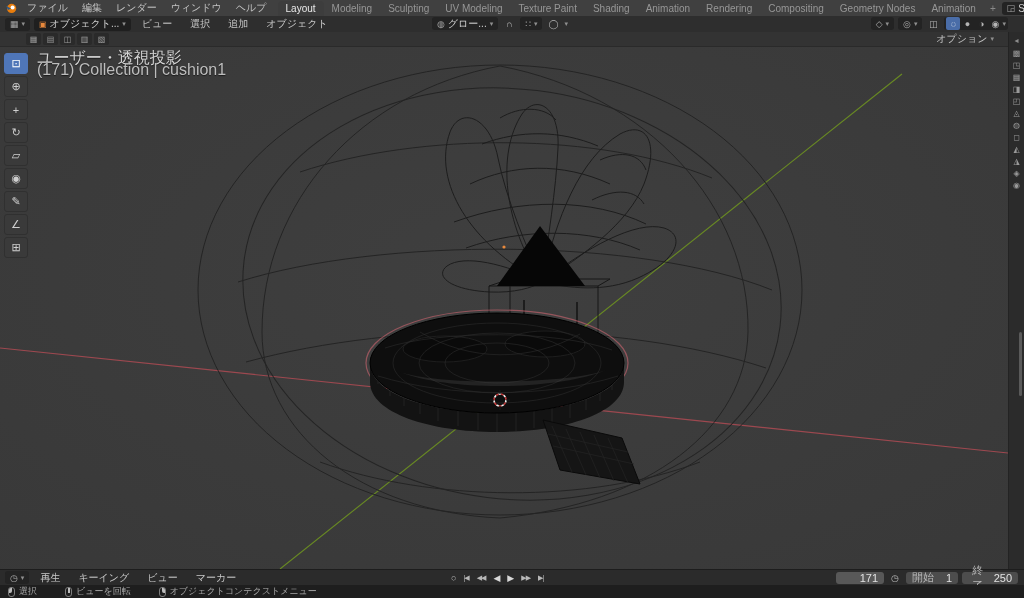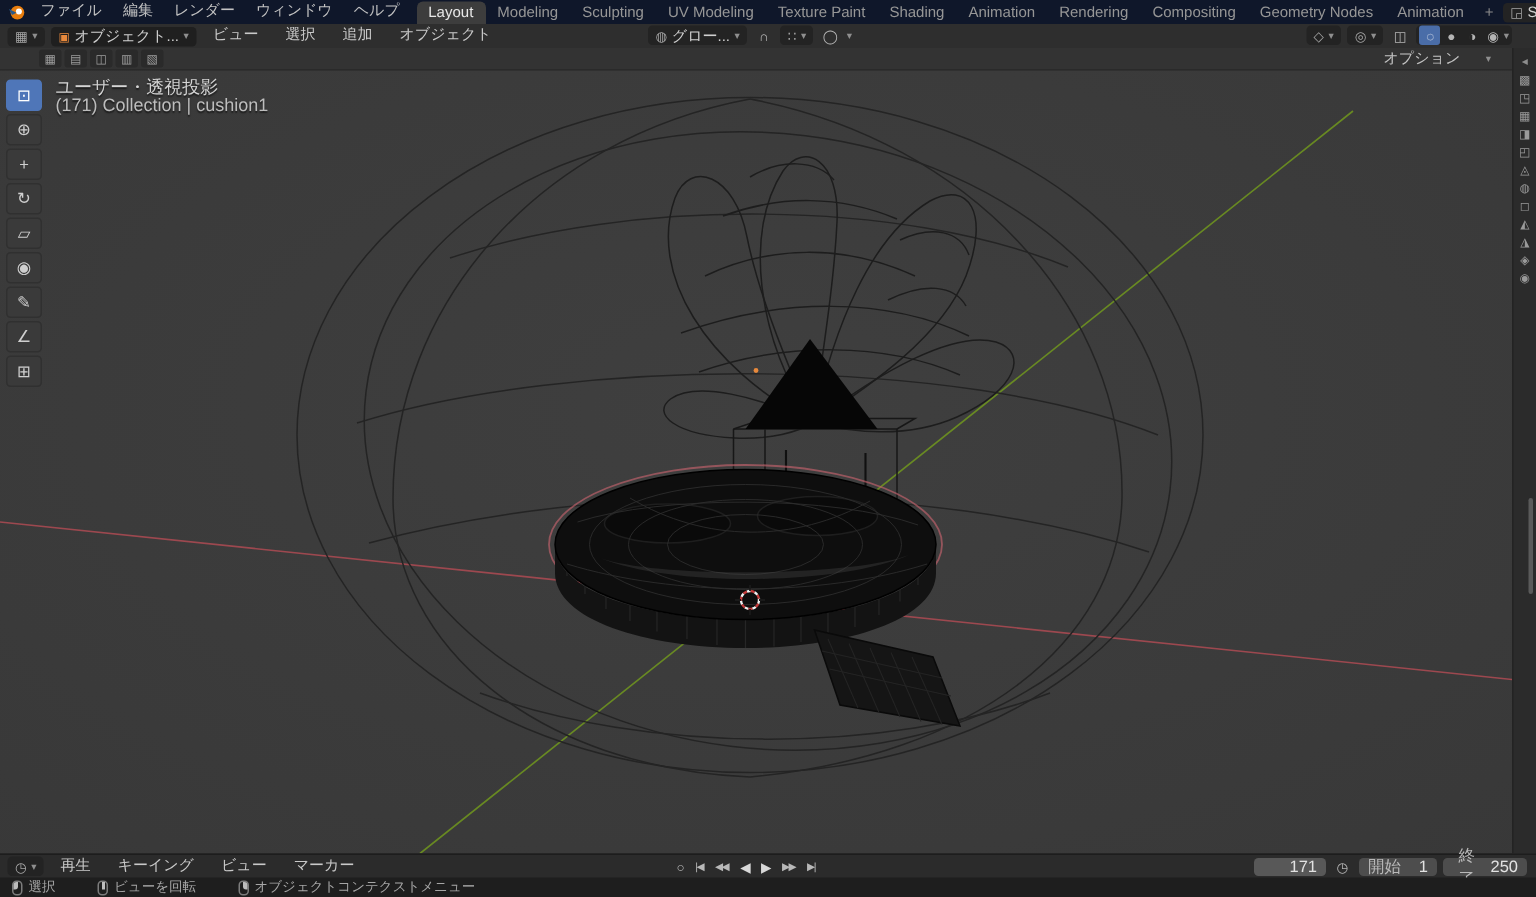--- a/index.html
+++ b/index.html
@@ -2,21 +2,21 @@
 <html><head>
 <meta charset="utf-8">
 <style>
   * { box-sizing: border-box; margin: 0; padding: 0; }
   html,body { width:1024px; height:598px; overflow:hidden; }
   body { font-family:"Liberation Sans", sans-serif; background:#1b1b1b; color:#c9c9c9;
          -webkit-user-select:none; user-select:none; }
   .app { position:relative; width:1024px; height:598px; background:#2b2b2b; }
 
   
-  .topbar { position:absolute; top:0; left:0; right:0; height:16px; background:#0f172a;
+  .topbar { position:absolute; top:0; left:0; right:0; height:16px; background:#404040;
             display:flex; align-items:center; font-size:10px; color:#c2c2c2; z-index:6; }
   .logo { width:14px; height:14px; margin:0 3px 0 5px; display:flex; align-items:center; justify-content:center; }
   .menu-item { padding:0 7px; height:16px; line-height:16px; cursor:default; white-space:nowrap; }
   .tabs { display:flex; align-items:flex-end; height:16px; margin-left:4px; }
   .tab { padding:0 8px; height:15px; line-height:16px; font-size:10px; color:#969696;
          border-radius:4px 4px 0 0; white-space:nowrap; }
   .tab.active { background:#3d3d3d; color:#e8e8e8; }
   .tab.newtab { color:#8a8a8a; padding:0 6px; }
   .topbar-right { margin-left:auto; display:flex; align-items:center; gap:3px; padding-right:4px; }
   .chip { display:inline-flex; align-items:center; gap:3px; background:#232323; border-radius:3px;
@@ -38,29 +38,29 @@
   .shade-group { display:inline-flex; align-items:center; background:#232323; border-radius:3px; padding:0 2px; height:13px; }
 
   
   .main { position:absolute; top:32px; left:0; width:1024px; height:537px; background:#3d3d3d; overflow:hidden; }
   .scene { position:absolute; top:0; left:0; }
   .tool-settings { position:absolute; top:0; left:0; width:1008px; height:15px; background:#333333;
                    border-bottom:1px solid #2a2a2a; display:flex; align-items:center; z-index:3; font-size:10px; }
   .ts-buttons { display:flex; gap:2px; margin-left:26px; }
   .ts-btn { width:15px; height:12px; background:#2a2a2a; border-radius:2px; color:#9e9e9e; font-size:8px;
             display:flex; align-items:center; justify-content:center; }
-  .ts-right { margin-left:auto; display:flex; align-items:center; gap:17px; padding-right:14px; color:#c3c3c3; }
+  .ts-right { margin-left:auto; display:flex; align-items:center; gap:3px; padding-right:14px; color:#c3c3c3; }
 
   .left-toolbar { position:absolute; top:21px; left:4px; width:26px; display:flex; flex-direction:column;
                   gap:2px; z-index:3; }
   .tool-btn { width:24px; height:21px; background:#3a3a3a; border:1px solid #303030; border-radius:3px;
               color:#cfcfcf; font-size:11px; display:flex; align-items:center; justify-content:center; }
   .tool-btn.active { background:#4f76b8; border-color:#4f76b8; color:#fff; }
 
-  .overlay { position:absolute; top:20px; left:37px; z-index:2; font-size:12px; line-height:12px;
+  .overlay { position:absolute; top:20px; left:37px; z-index:2; font-size:16px; line-height:12px;
              color:#d4d4d4; text-shadow:0 1px 1px rgba(0,0,0,.55); }
   .overlay .l2 { color:#bdbdbd; }
 
   .props-strip { position:absolute; top:0; right:0; width:16px; height:537px; background:#2b2b2b;
                  border-left:1px solid #232323; display:flex; flex-direction:column; align-items:center;
                  padding-top:4px; gap:2px; z-index:4; }
   .collapse-arrow { font-size:8px; color:#8d8d8d; margin-bottom:2px; }
   .ptab { font-size:8px; color:#9a9a9a; line-height:10px; }
   .strip-scroll { position:absolute; right:2px; top:300px; width:3px; height:64px; background:#5a5a5a; border-radius:2px; }
 

